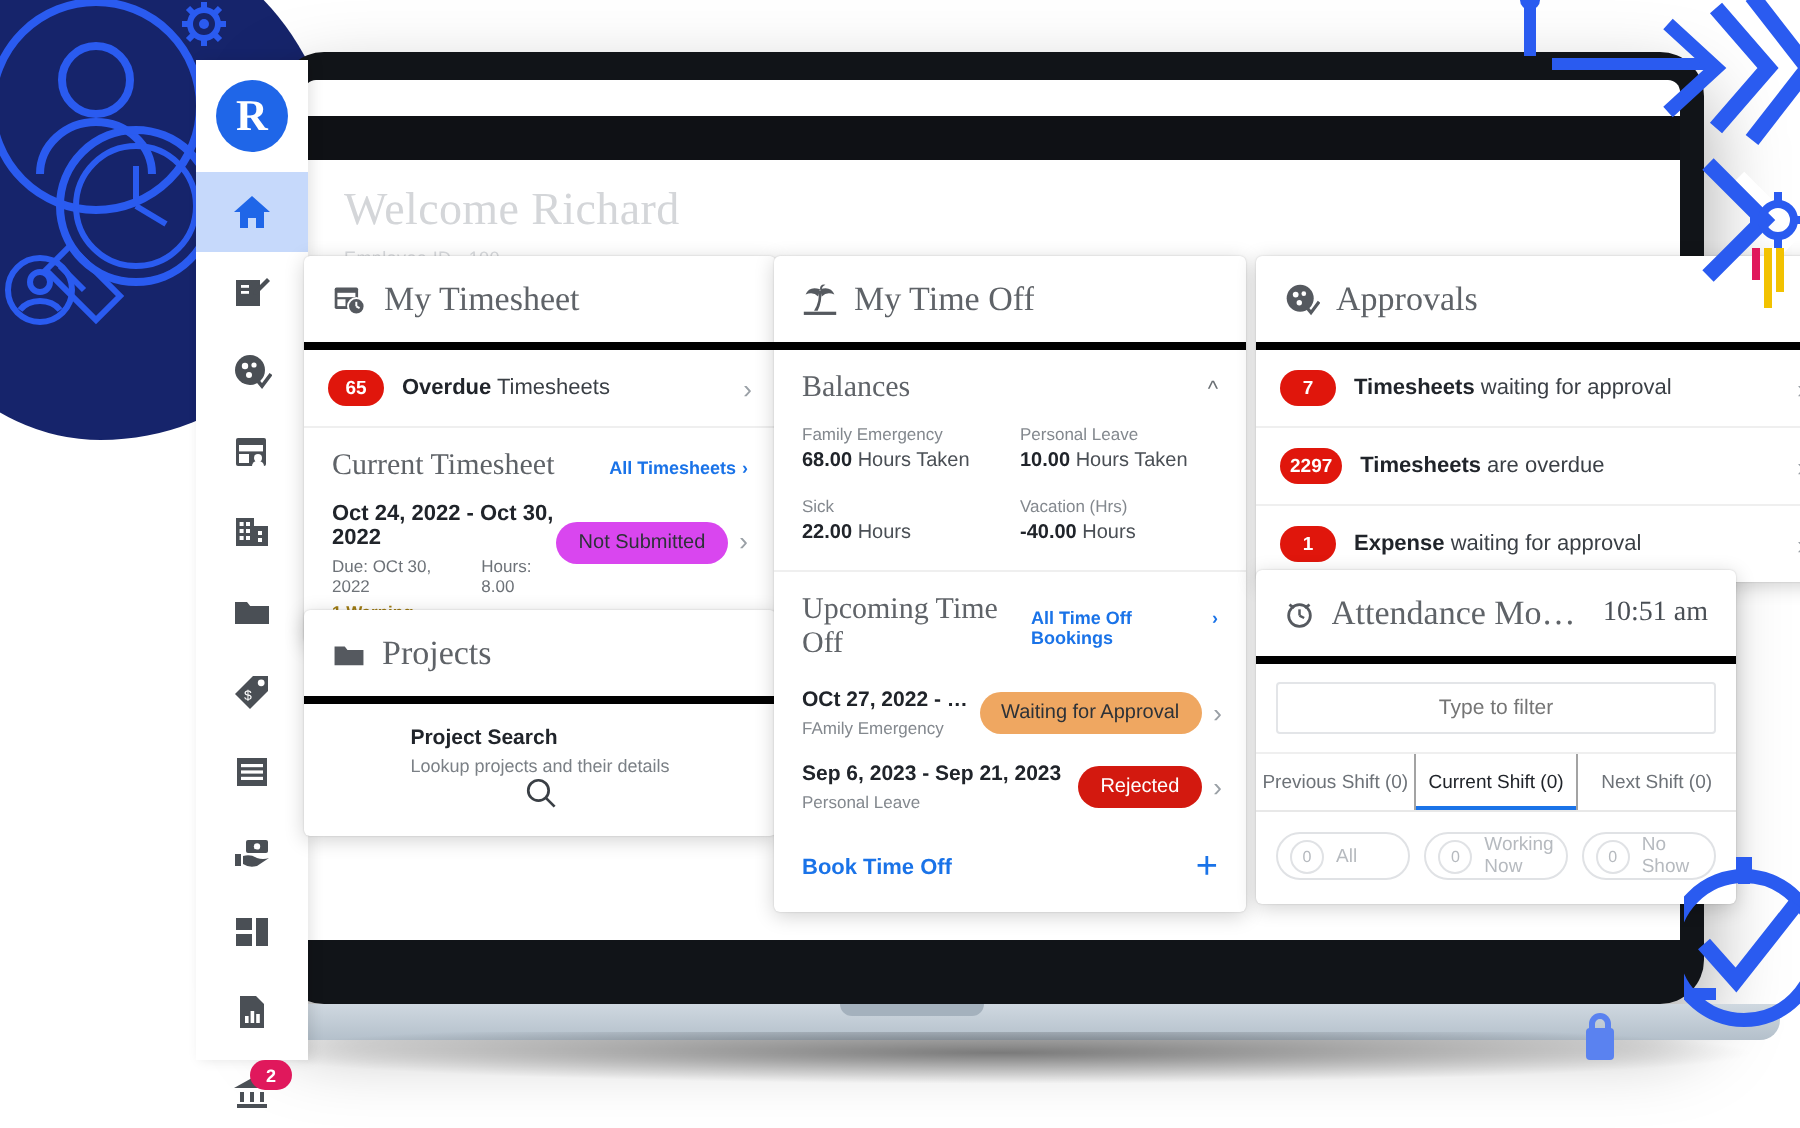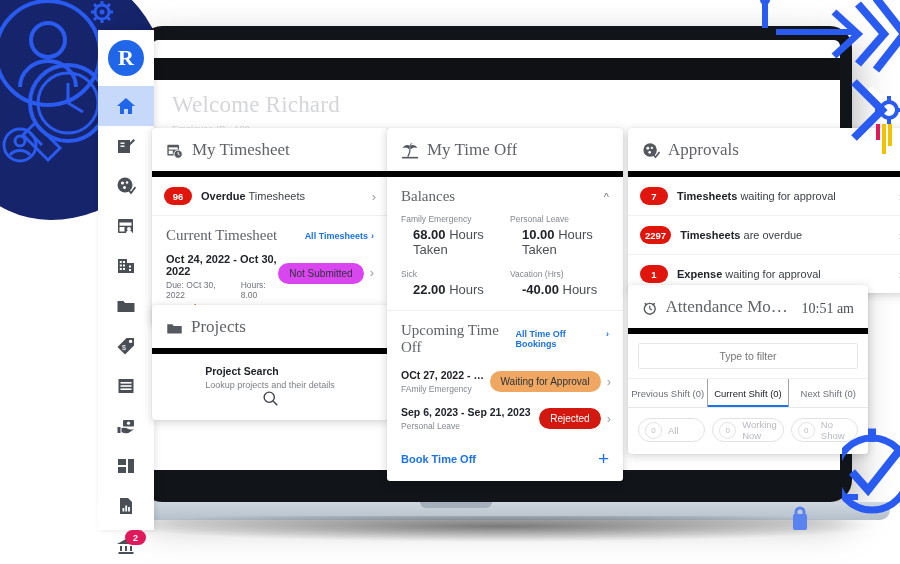--- a/index.html
+++ b/index.html
@@ -78,22 +78,22 @@
   .welcome .eid{margin-top:6px;font-size:9px;color:#d9dbde;letter-spacing:.2px;}
 
   
   .card{
     position:absolute;background:#ffffff;border-radius:3px;
     box-shadow:0 2px 10px rgba(0,0,0,.18), 0 0 1px rgba(0,0,0,.18);
     z-index:8;
   }
   .card.ghost{z-index:5;opacity:.55;}
   .card-head{
-    display:flex;align-items:flex-end;gap:8px;
-    padding:12px 14px 11px 14px;border-bottom:6px solid #000000;
+    display:flex;align-items:center;gap:8px;
+    padding:12px 14px 11px 14px;border-bottom:4px solid #000000;
   }
   .card-head .ttl{
     font-family:"Liberation Serif",serif;font-size:17px;color:#5f6368;
     white-space:nowrap;overflow:hidden;text-overflow:ellipsis;
   }
   .card-head .clock-time{
     margin-left:auto;font-family:"Liberation Serif",serif;
     font-size:14px;color:#4a4f55;white-space:nowrap;
   }
   .row{
@@ -127,21 +127,21 @@
   .status-pill{
     display:inline-flex;align-items:center;justify-content:center;
     padding:5px 11px;border-radius:12px;font-size:10px;white-space:nowrap;
   }
 
   .bal-grid{
     display:grid;grid-template-columns:1fr 1fr;gap:12px 10px;
     padding:2px 14px 13px 14px;border-bottom:1px solid #efefef;
   }
   .bal-l{font-size:8.5px;color:#83888e;}
-  .bal-v{margin-top:3px;font-size:13px;color:#4a4f55;margin-left:12px;}
+  .bal-v{margin-top:3px;font-size:10px;color:#4a4f55;}
   .bal-v b{color:#20242a;}
 
   .to-row{display:flex;align-items:center;padding:6px 12px 6px 14px;}
   .to-left{flex:1;min-width:0;}
   .to-d{font-size:10.5px;font-weight:bold;color:#20242a;white-space:nowrap;overflow:hidden;text-overflow:ellipsis;}
   .to-t{margin-top:3px;font-size:8.5px;color:#83888e;}
   .book{
     display:flex;align-items:center;padding:12px 14px 13px 14px;
     color:#1a73e8;font-size:11px;font-weight:bold;
   }
@@ -388,21 +388,21 @@
         <rect x="3" y="6" width="10" height="2.4" fill="#fff"></rect>
         <rect x="3" y="9.6" width="4.5" height="3.8" fill="#fff"></rect>
         <circle cx="13.5" cy="13.5" r="4.6" fill="#55595f" stroke="#fff" stroke-width="1.1"></circle>
         <line x1="13.5" y1="13.5" x2="13.5" y2="11" stroke="#fff" stroke-width="1.1"></line>
         <line x1="13.5" y1="13.5" x2="15.3" y2="14.5" stroke="#fff" stroke-width="1.1"></line>
       </svg>
       <div class="ttl">My Timesheet</div>
     </div>
 
     <div class="row">
-      <span class="pill-count">96</span>
+      <span class="pill-count">65</span>
       <span><b class="b">Overdue</b> <span>Timesheets</span></span>
       <span class="chev">›</span>
     </div>
 
     <div class="sec-head">
       <div class="st">Current Timesheet</div>
       <div class="link">
         <span>All Timesheets</span>
         <span>›</span>
       </div>

